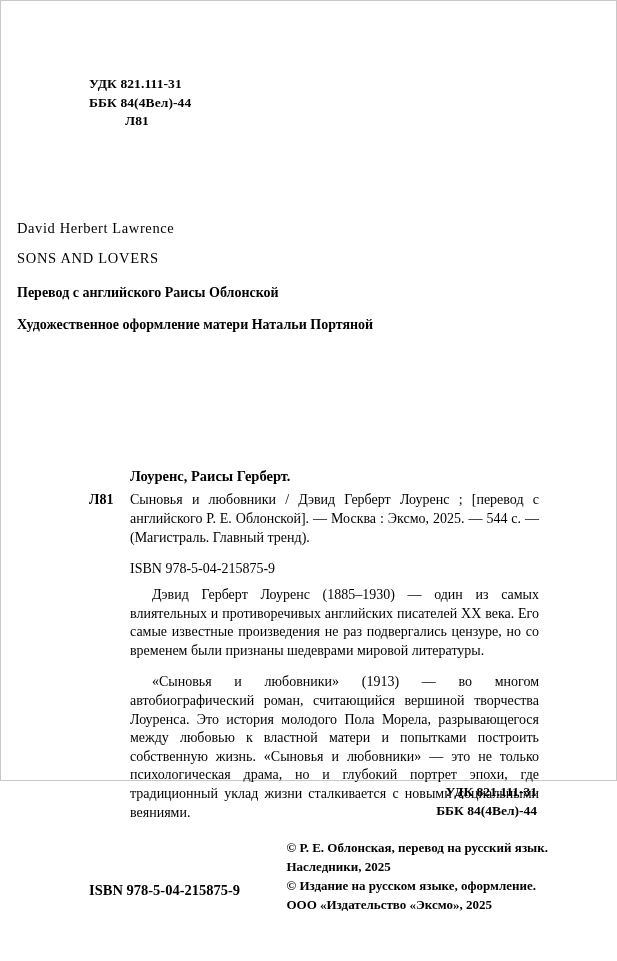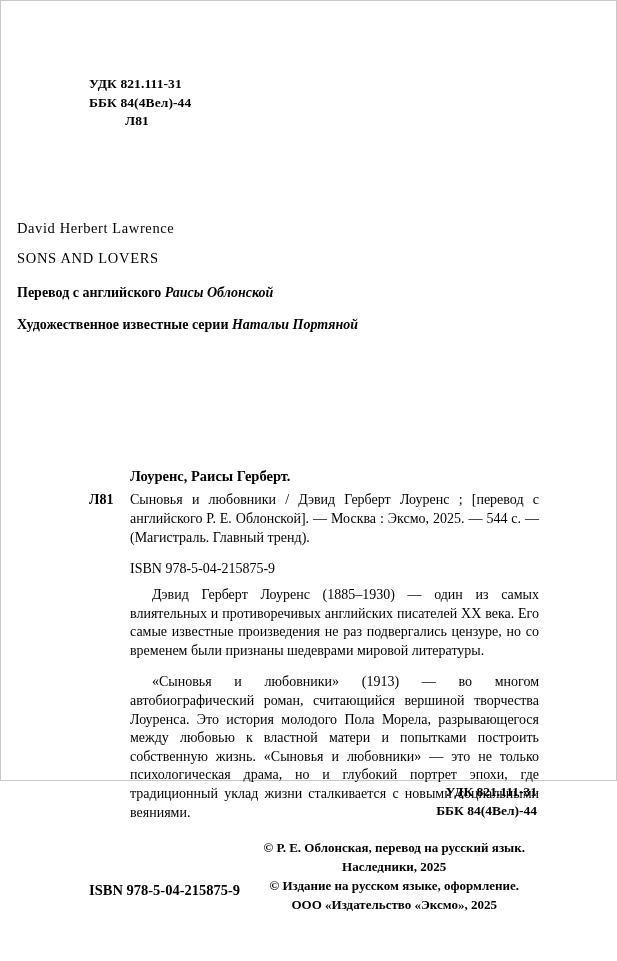--- a/index.html
+++ b/index.html
@@ -55,21 +55,20 @@
     font-size: 14.5px;
     letter-spacing: 0.7px;
     margin-bottom: 18px;
   }
   .credit {
     font-size: 14px;
     font-weight: bold;
     margin-bottom: 16px;
   }
   .credit .nm {
-    font-style: italic;
     font-weight: bold;
   }
 
   
   .cip {
     position: absolute;
     left: 88px;
     top: 467px;
     width: 450px;
   }
@@ -123,23 +122,23 @@
     position: absolute;
     right: 79px;
     top: 782px;
     text-align: right;
     font-size: 13.5px;
     font-weight: bold;
     line-height: 1.4;
   }
   .copyright {
     position: absolute;
-    right: 91px;
+    right: 68px;
     top: 838px;
-    text-align: center;
+    text-align: left;
     font-size: 13px;
     font-weight: bold;
     line-height: 1.45;
   }
   .isbn-bottom {
     position: absolute;
     left: 88px;
     top: 881px;
     font-size: 14.5px;
     font-weight: bold;
@@ -156,21 +155,21 @@
     <div class="udk-line center">Л81</div>
   </div>
 
   <div class="center-block">
     <div class="author-en">David Herbert Lawrence</div>
     <div class="title-en">SONS AND LOVERS</div>
     <div class="credit">
       <span>Перевод с английского </span><span class="nm">Раисы Облонской</span>
     </div>
     <div class="credit">
-      <span>Художественное известные серии </span><span class="nm">Натальи Портяной</span>
+      <span>Художественное оформление матери </span><span class="nm">Натальи Портяной</span>
     </div>
   </div>
 
   <div class="cip">
     <div class="cip-author">Лоуренс, Раисы Герберт.</div>
     <div class="cip-body">
       <span class="cip-code">Л81</span>
       <div class="cip-desc">Сыновья и любовники / Дэвид Герберт Лоуренс ; [перевод с английского Р. Е. Облонской]. — Москва : Эксмо, 2025. — 544 с. — (Магистраль. Главный тренд).</div>
     </div>
     <div class="isbn-mid">ISBN 978-5-04-215875-9</div>

